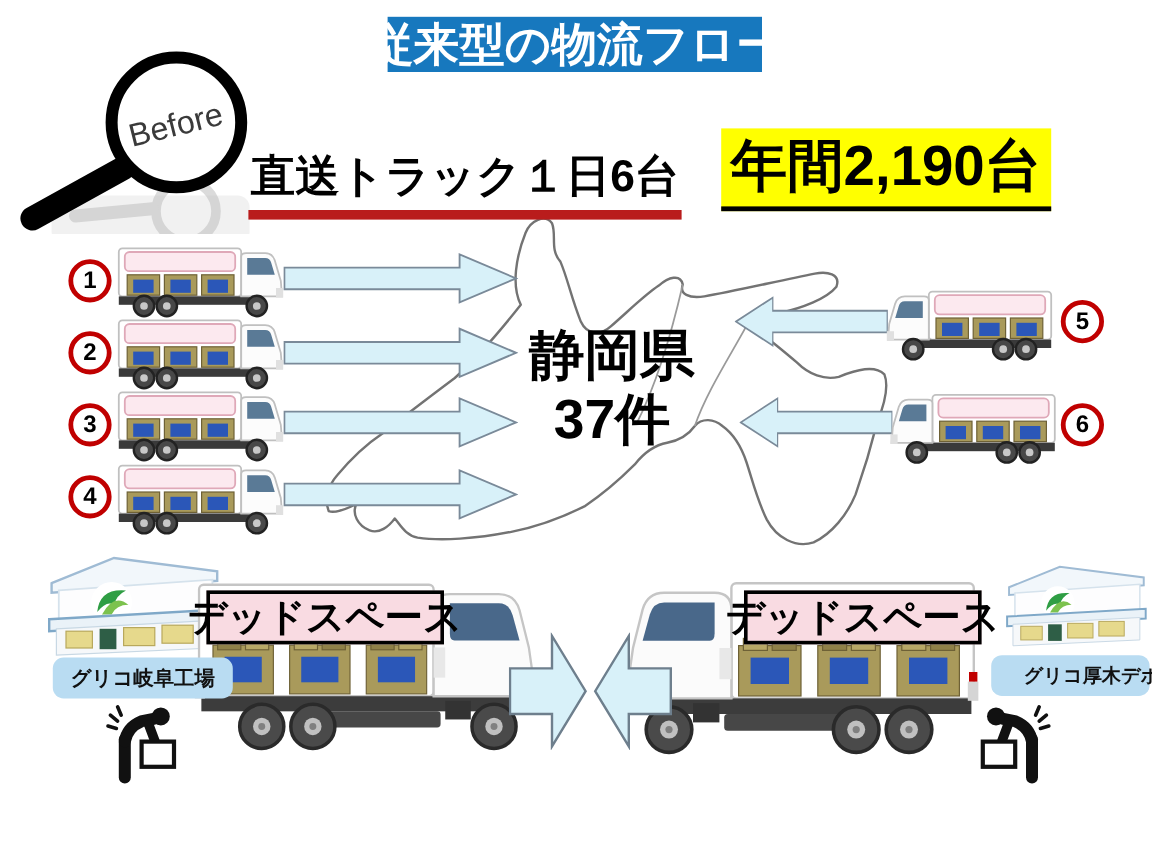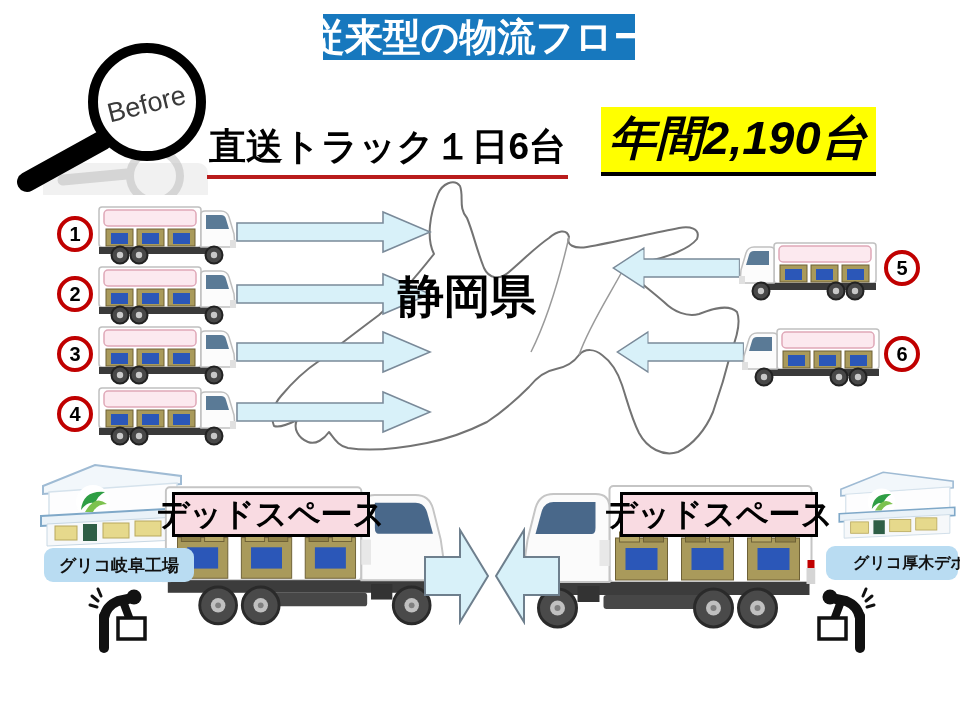--- a/index.html
+++ b/index.html
@@ -12,31 +12,31 @@
   
   .banner{
     left:323px;top:14px;width:312px;height:46px;background:#1778BE;
     display:flex;align-items:center;justify-content:center;
     color:#fff;font-size:38px;font-weight:bold;white-space:nowrap;z-index:6;
   }
 
   
   .headline-left{
     left:207px;top:122px;font-size:37px;font-weight:bold;white-space:nowrap;
-    border-bottom:4px solid #b91c1c;padding:0 2px 3px 2px;z-index:6;
+    border-bottom:8px solid #b91c1c;padding:0 2px 3px 2px;z-index:6;
   }
   .headline-right{
     left:601px;top:107px;font-size:47px;font-weight:bold;white-space:nowrap;
-    background:#FFFF00;border-bottom:4px solid #000;padding:0 8px 2px 8px;z-index:6;font-style:italic;
+    background:#FFFF00;border-bottom:4px solid #000;padding:0 8px 2px 8px;z-index:6;
   }
 
   
   .map-svg{left:268px;top:176px;z-index:1;}
   .map-text{
-    left:398px;top:270px;width:224px;z-index:3;
+    left:398px;top:270px;width:224px;text-align:center;z-index:3;
     font-weight:bold;font-size:46px;line-height:1.16;white-space:nowrap;
   }
 
   
   .numcircle{
     width:36px;height:36px;border:4px solid #C00000;border-radius:50%;background:#fff;
     display:flex;align-items:center;justify-content:center;
     font-size:20px;font-weight:bold;z-index:4;box-sizing:border-box;
   }
 
@@ -198,20 +198,21 @@
              C249,223 234,236 219,246 C199,256 179,263 159,267 C129,273 99,275 80,272
              C70,270 66,262 61,256 C56,263 48,269 40,266 C30,262 25,252 29,244
              C21,248 12,252 6,250 C2,240 6,228 13,220 C23,208 36,195 51,185
              C71,169 91,154 111,139 C131,121 151,97 166,78 Z" fill="#FFFFFF" stroke="#737373" stroke-width="2" stroke-linejoin="round"></path>
     <path d="M301,61 C292,100 281,140 263,176" fill="none" stroke="#9A9A9A" stroke-width="1.5"></path>
     <path d="M356,92 C341,120 321,150 311,179" fill="none" stroke="#9A9A9A" stroke-width="1.5"></path>
   </svg>
 
   <div class="abs map-text">
     <div>静岡県</div>
+    <div>37件</div>
   </div>
 
   <div class="abs numcircle" style="left:57px;top:216px">1</div>
   <div class="abs numcircle" style="left:57px;top:276px">2</div>
   <div class="abs numcircle" style="left:57px;top:336px">3</div>
   <div class="abs numcircle" style="left:57px;top:396px">4</div>
 
   <svg class="abs truck-sm" style="left:97px;top:204px">
       <use href="#truck-small"></use>
     </svg>

